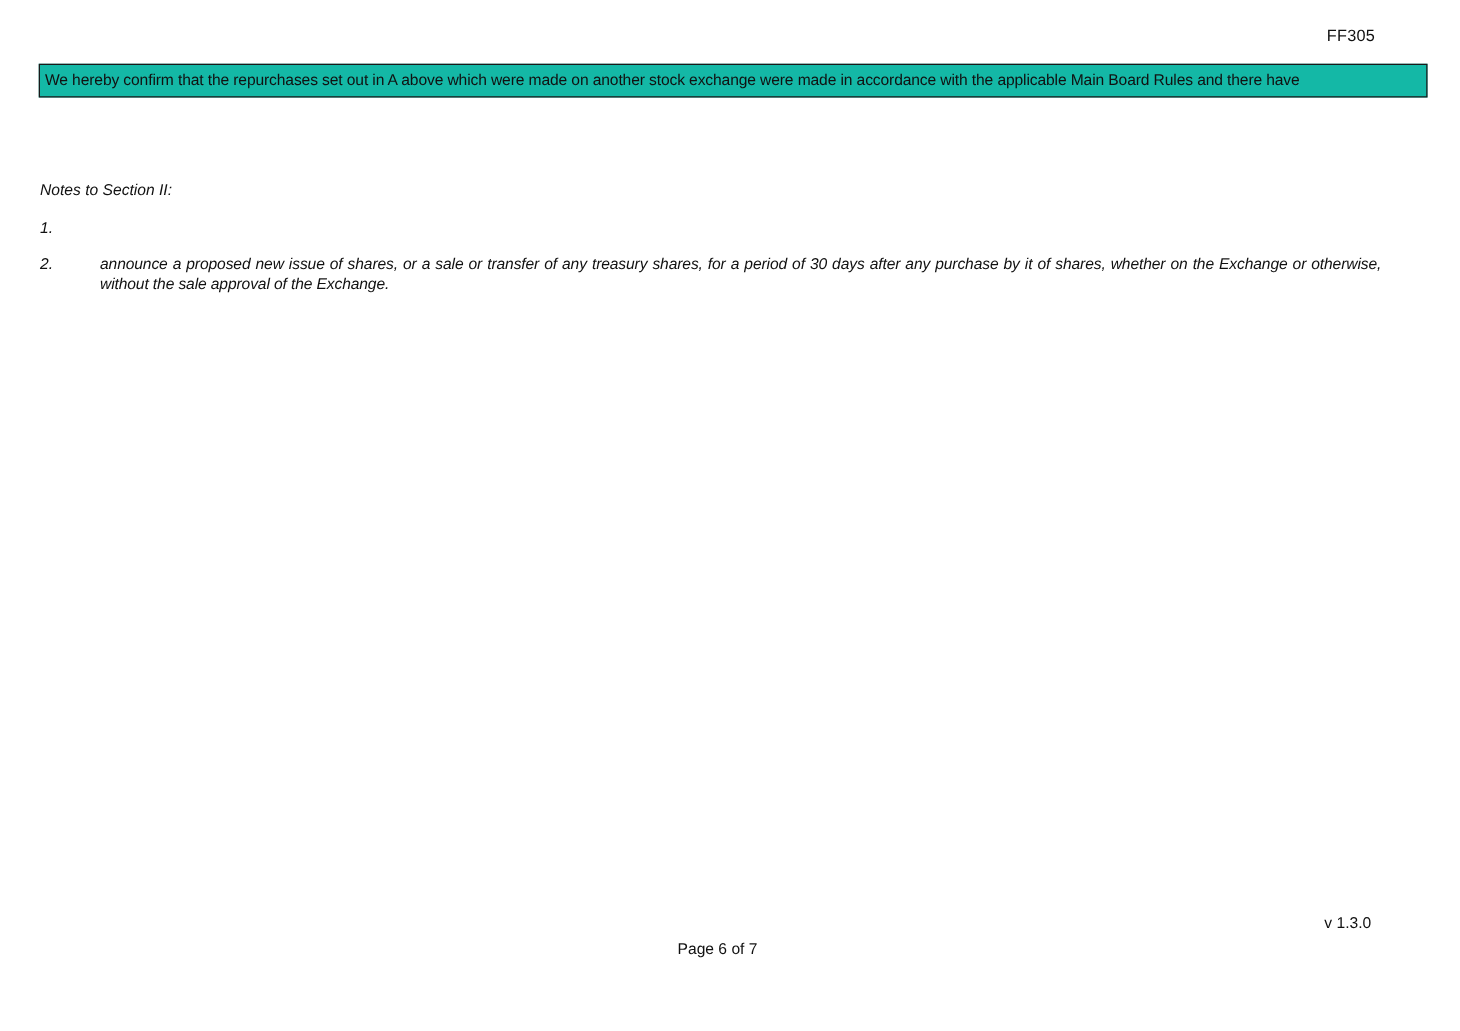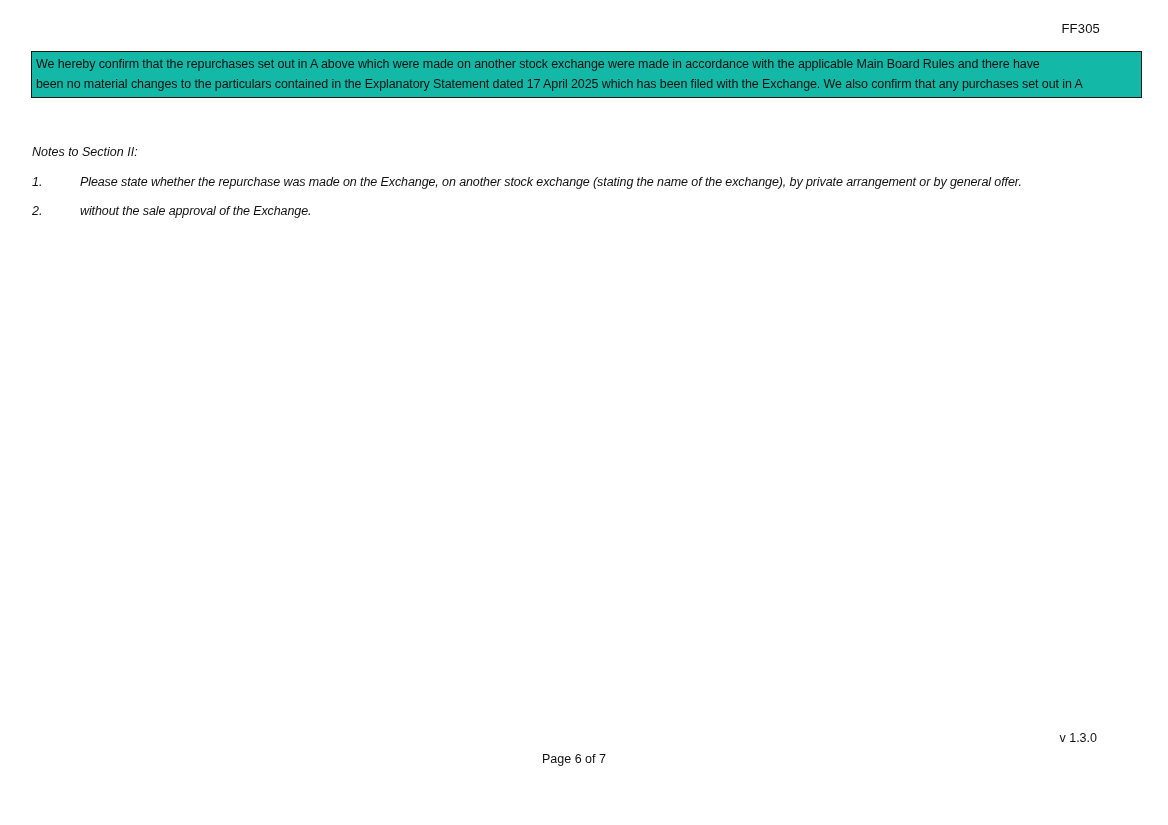--- a/index.html
+++ b/index.html
@@ -98,32 +98,29 @@
 </style>
 </head>
 <body>
 
 <div class="page">
 
   <div class="form-code">FF305</div>
 
   <div class="confirm-box">
     <div class="box-line">We hereby confirm that the repurchases set out in A above which were made on another stock exchange were made in accordance with the applicable Main Board Rules and there have</div>
-    <div class="box-line">been no material changes to the particulars contained in the Explanatory Statement dated 17 April 2025 which has been filed with the Exchange. We also confirm that any purchases set out in A</div>
   </div>
 
   <div class="notes-heading">Notes to Section II:</div>
 
   <div class="note-number n1">1.</div>
-  <div class="note-text n1">
-    <div class="note-line nowrap">Please state whether the repurchase was made on the Exchange, on another stock exchange (stating the name of the exchange), by private arrangement or by general offer.</div>
-  </div>
 
   <div class="note-number n2">2.</div>
   <div class="note-text n2">
+    <div class="note-line just">announce a proposed new issue of shares, or a sale or transfer of any treasury shares, for a period of 30 days after any purchase by it of shares, whether on the Exchange or otherwise,</div>
     <div class="note-line">without the sale approval of the Exchange.</div>
   </div>
 
   <div class="footer-page">Page 6 of 7</div>
 
   <div class="footer-version">v 1.3.0</div>
 
 </div>
 
 </body></html>

